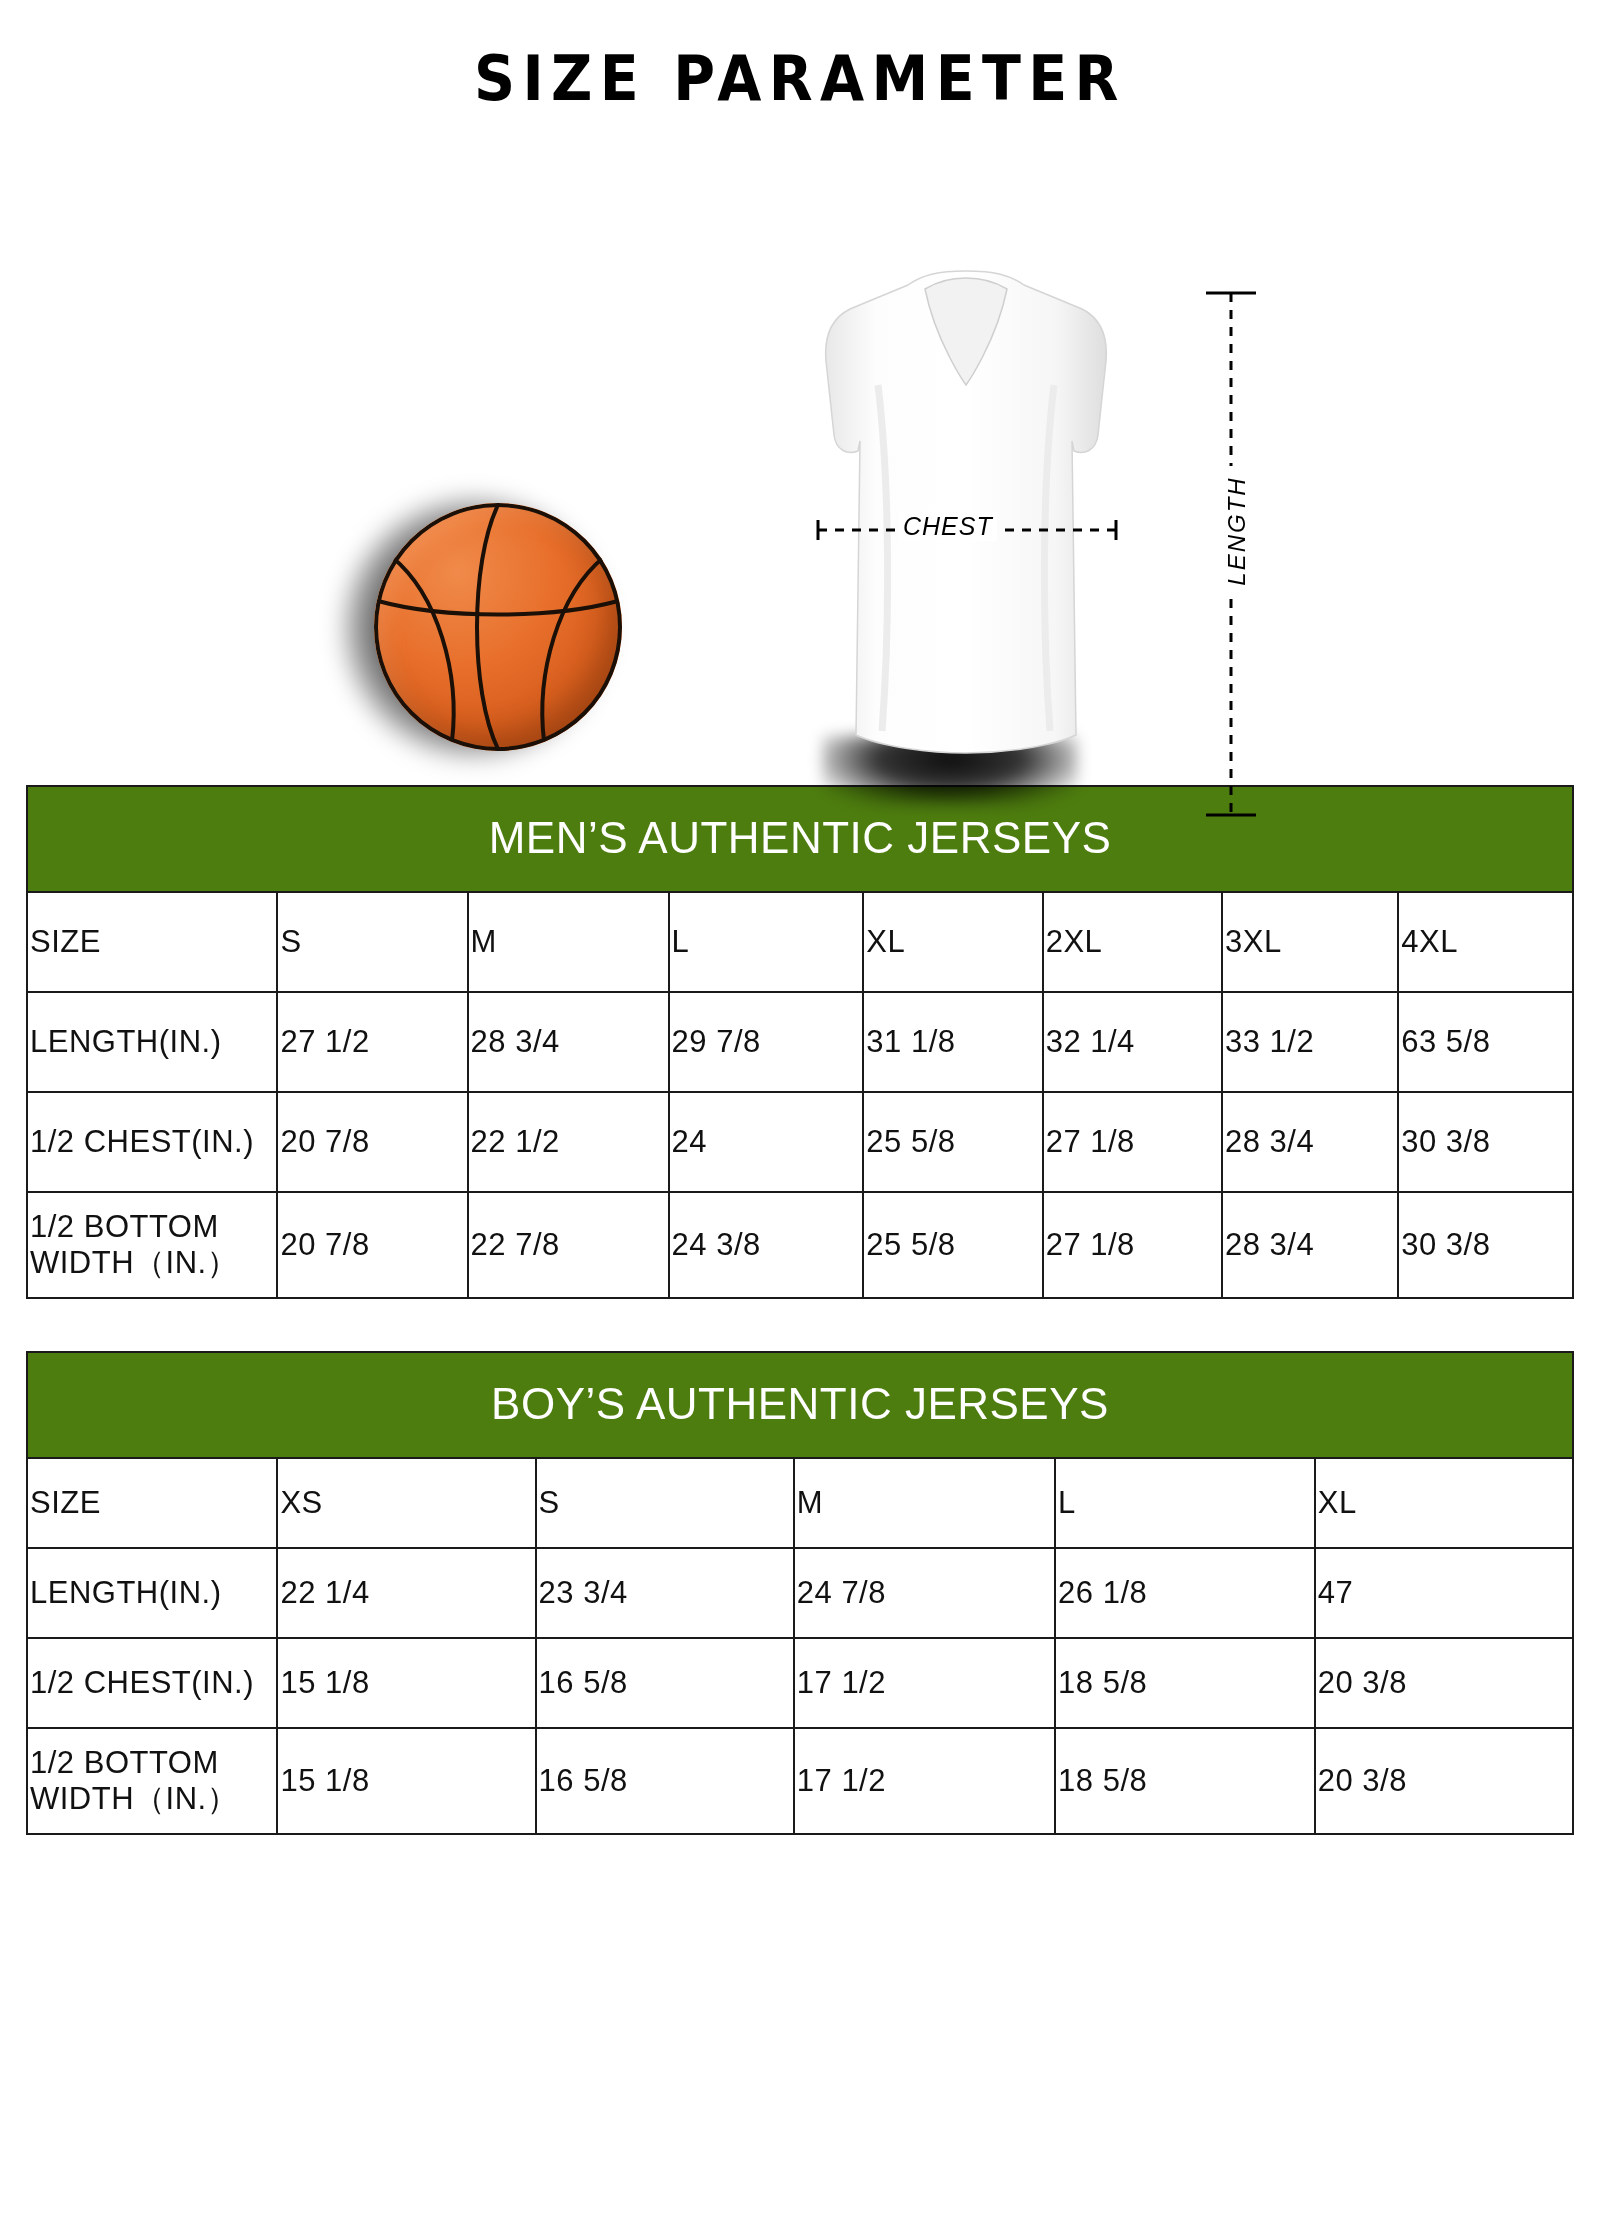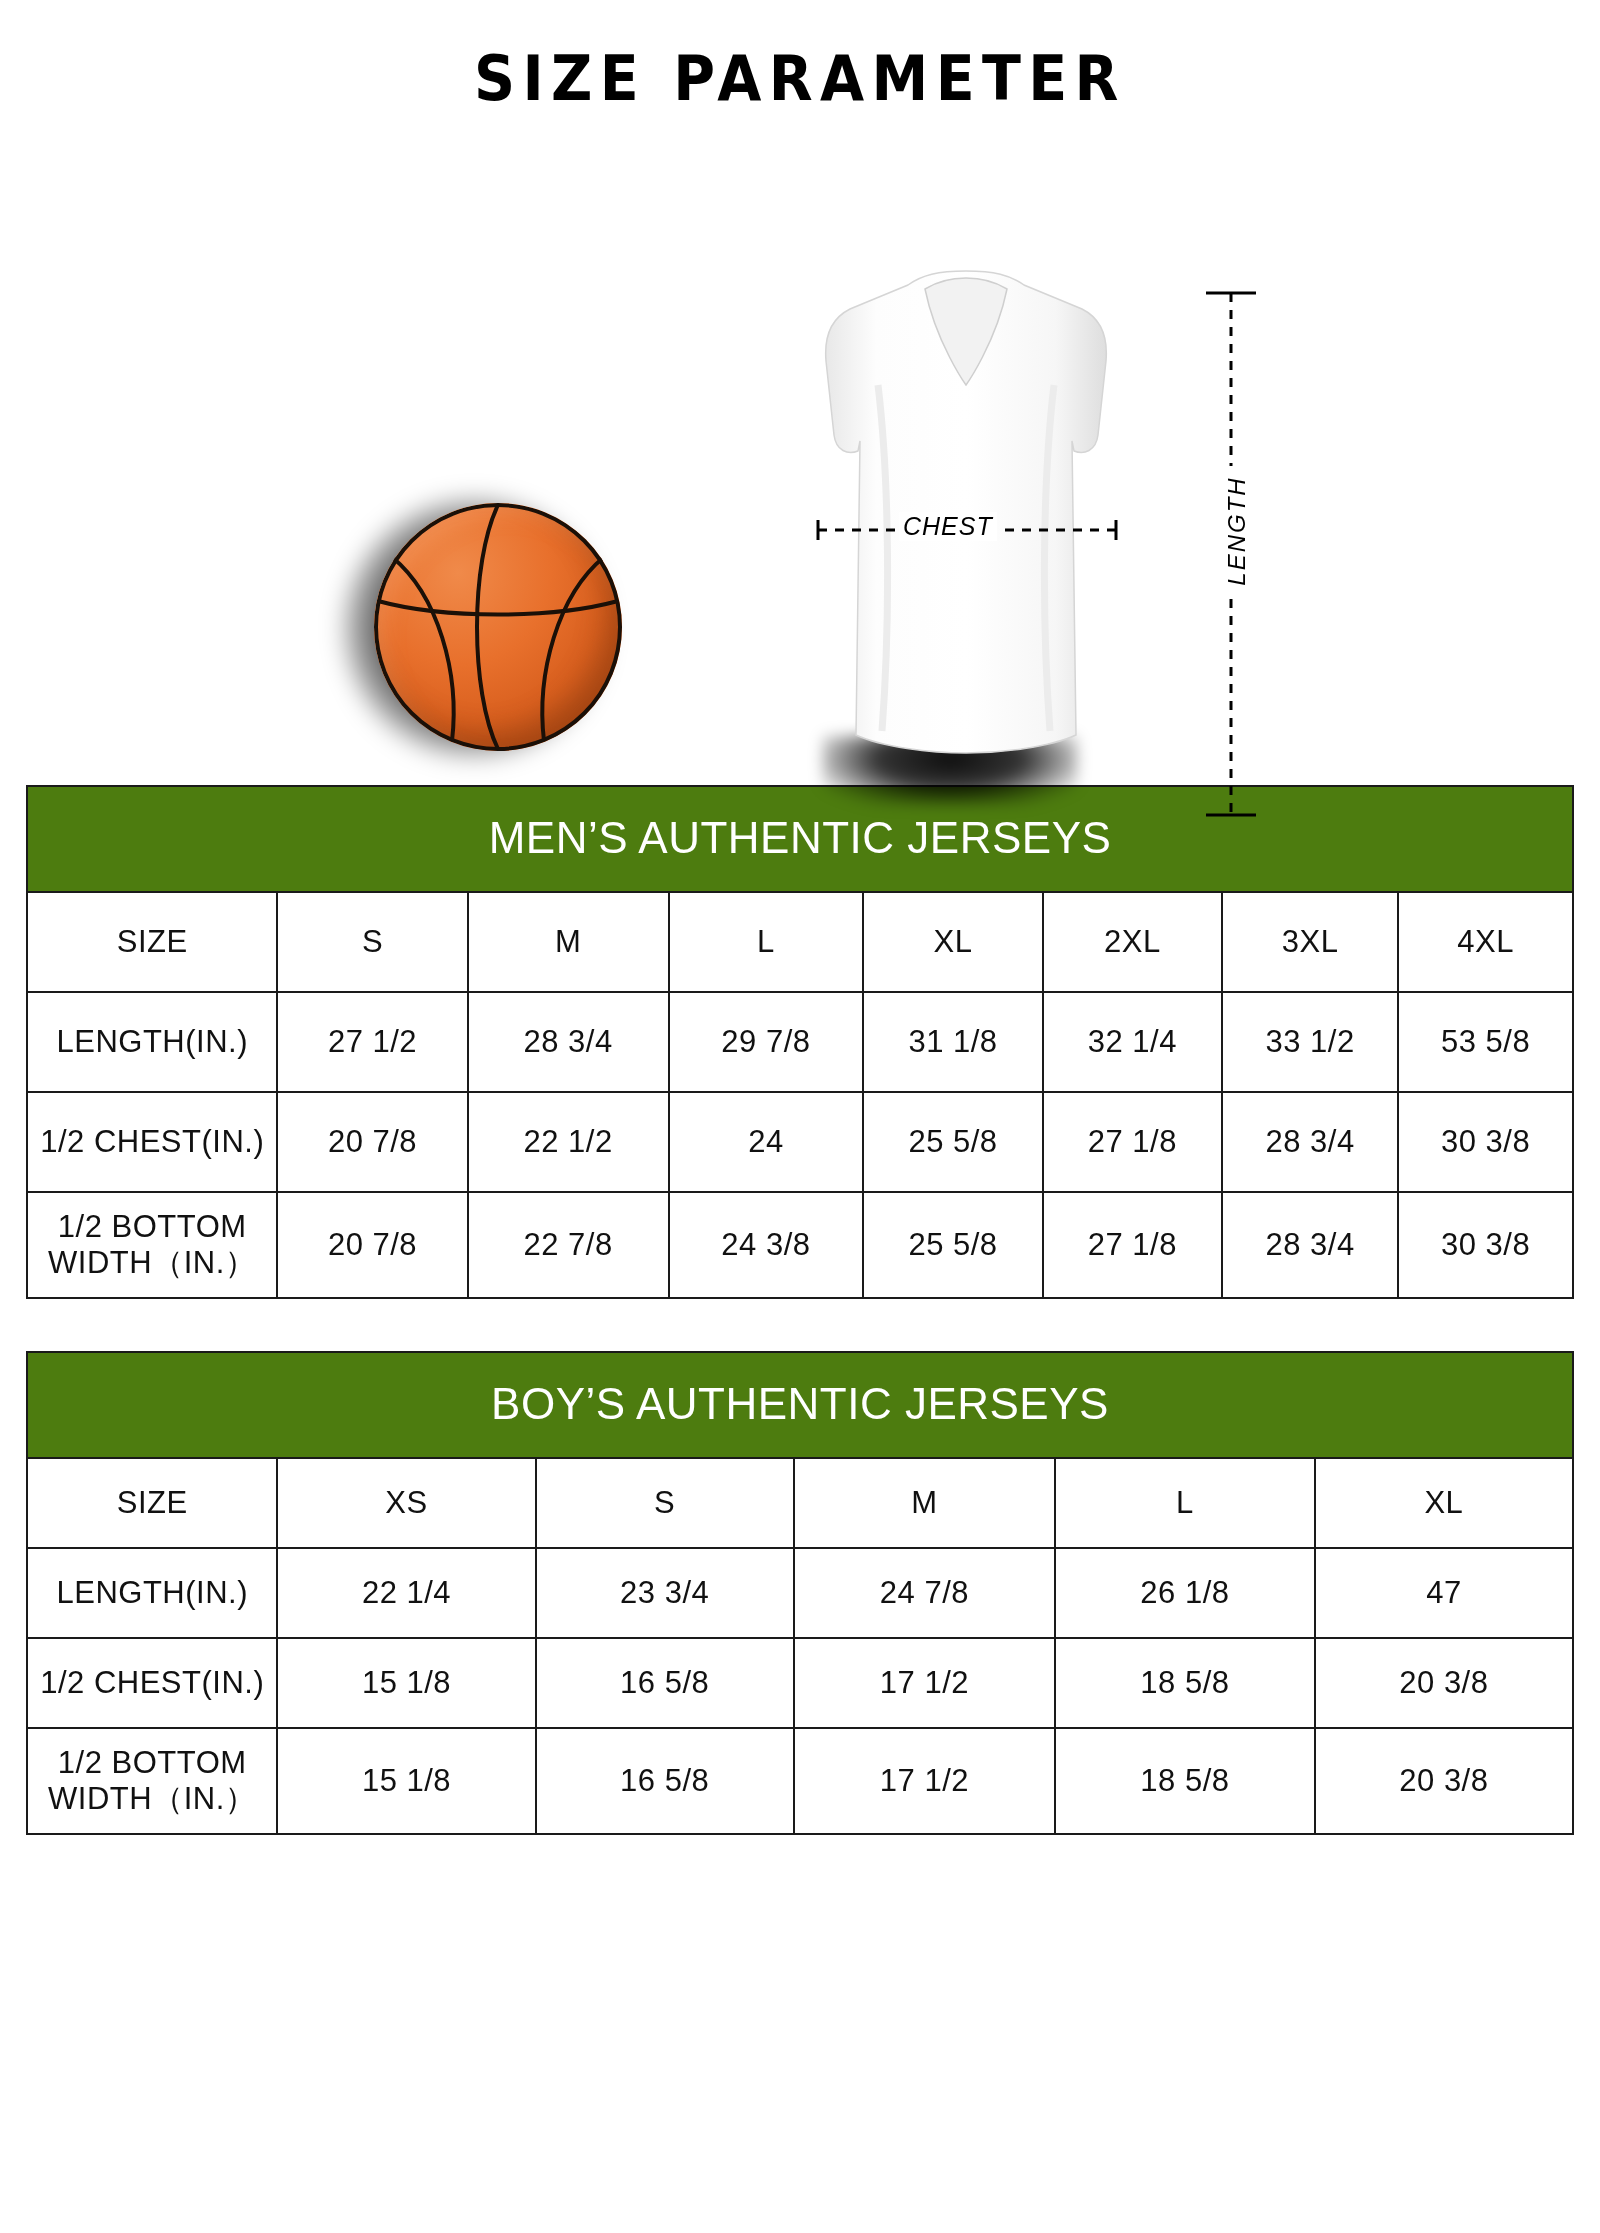--- a/index.html
+++ b/index.html
@@ -146,21 +146,21 @@
     font-family: "Liberation Sans", sans-serif;
   }
 
   table {
     border-collapse: collapse;
     width: 100%;
     table-layout: fixed;
   }
   table td {
     border: 2px solid #1a1a1a;
-    text-align: center;
+    text-align: left;
     font-size: 31px;
     color: #111;
     padding: 16px 2px;
     font-family: "Liberation Sans", sans-serif;
     letter-spacing: 0.5px;
     line-height: 1.18;
     margin-top: 47px;
   }
   .men-table td { height: 66px; }
   .boy-table td { height: 56px; }
@@ -276,21 +276,21 @@
           <td>4XL</td>
         </tr>
         <tr>
           <td>LENGTH(IN.)</td>
           <td>27  1/2</td>
           <td>28  3/4</td>
           <td>29  7/8</td>
           <td>31  1/8</td>
           <td>32  1/4</td>
           <td>33  1/2</td>
-          <td>53  5/8</td>
+          <td>63  5/8</td>
         </tr>
         <tr>
           <td>1/2 CHEST(IN.)</td>
           <td>20  7/8</td>
           <td>22  1/2</td>
           <td>24</td>
           <td>25  5/8</td>
           <td>27  1/8</td>
           <td>28  3/4</td>
           <td>30  3/8</td>

